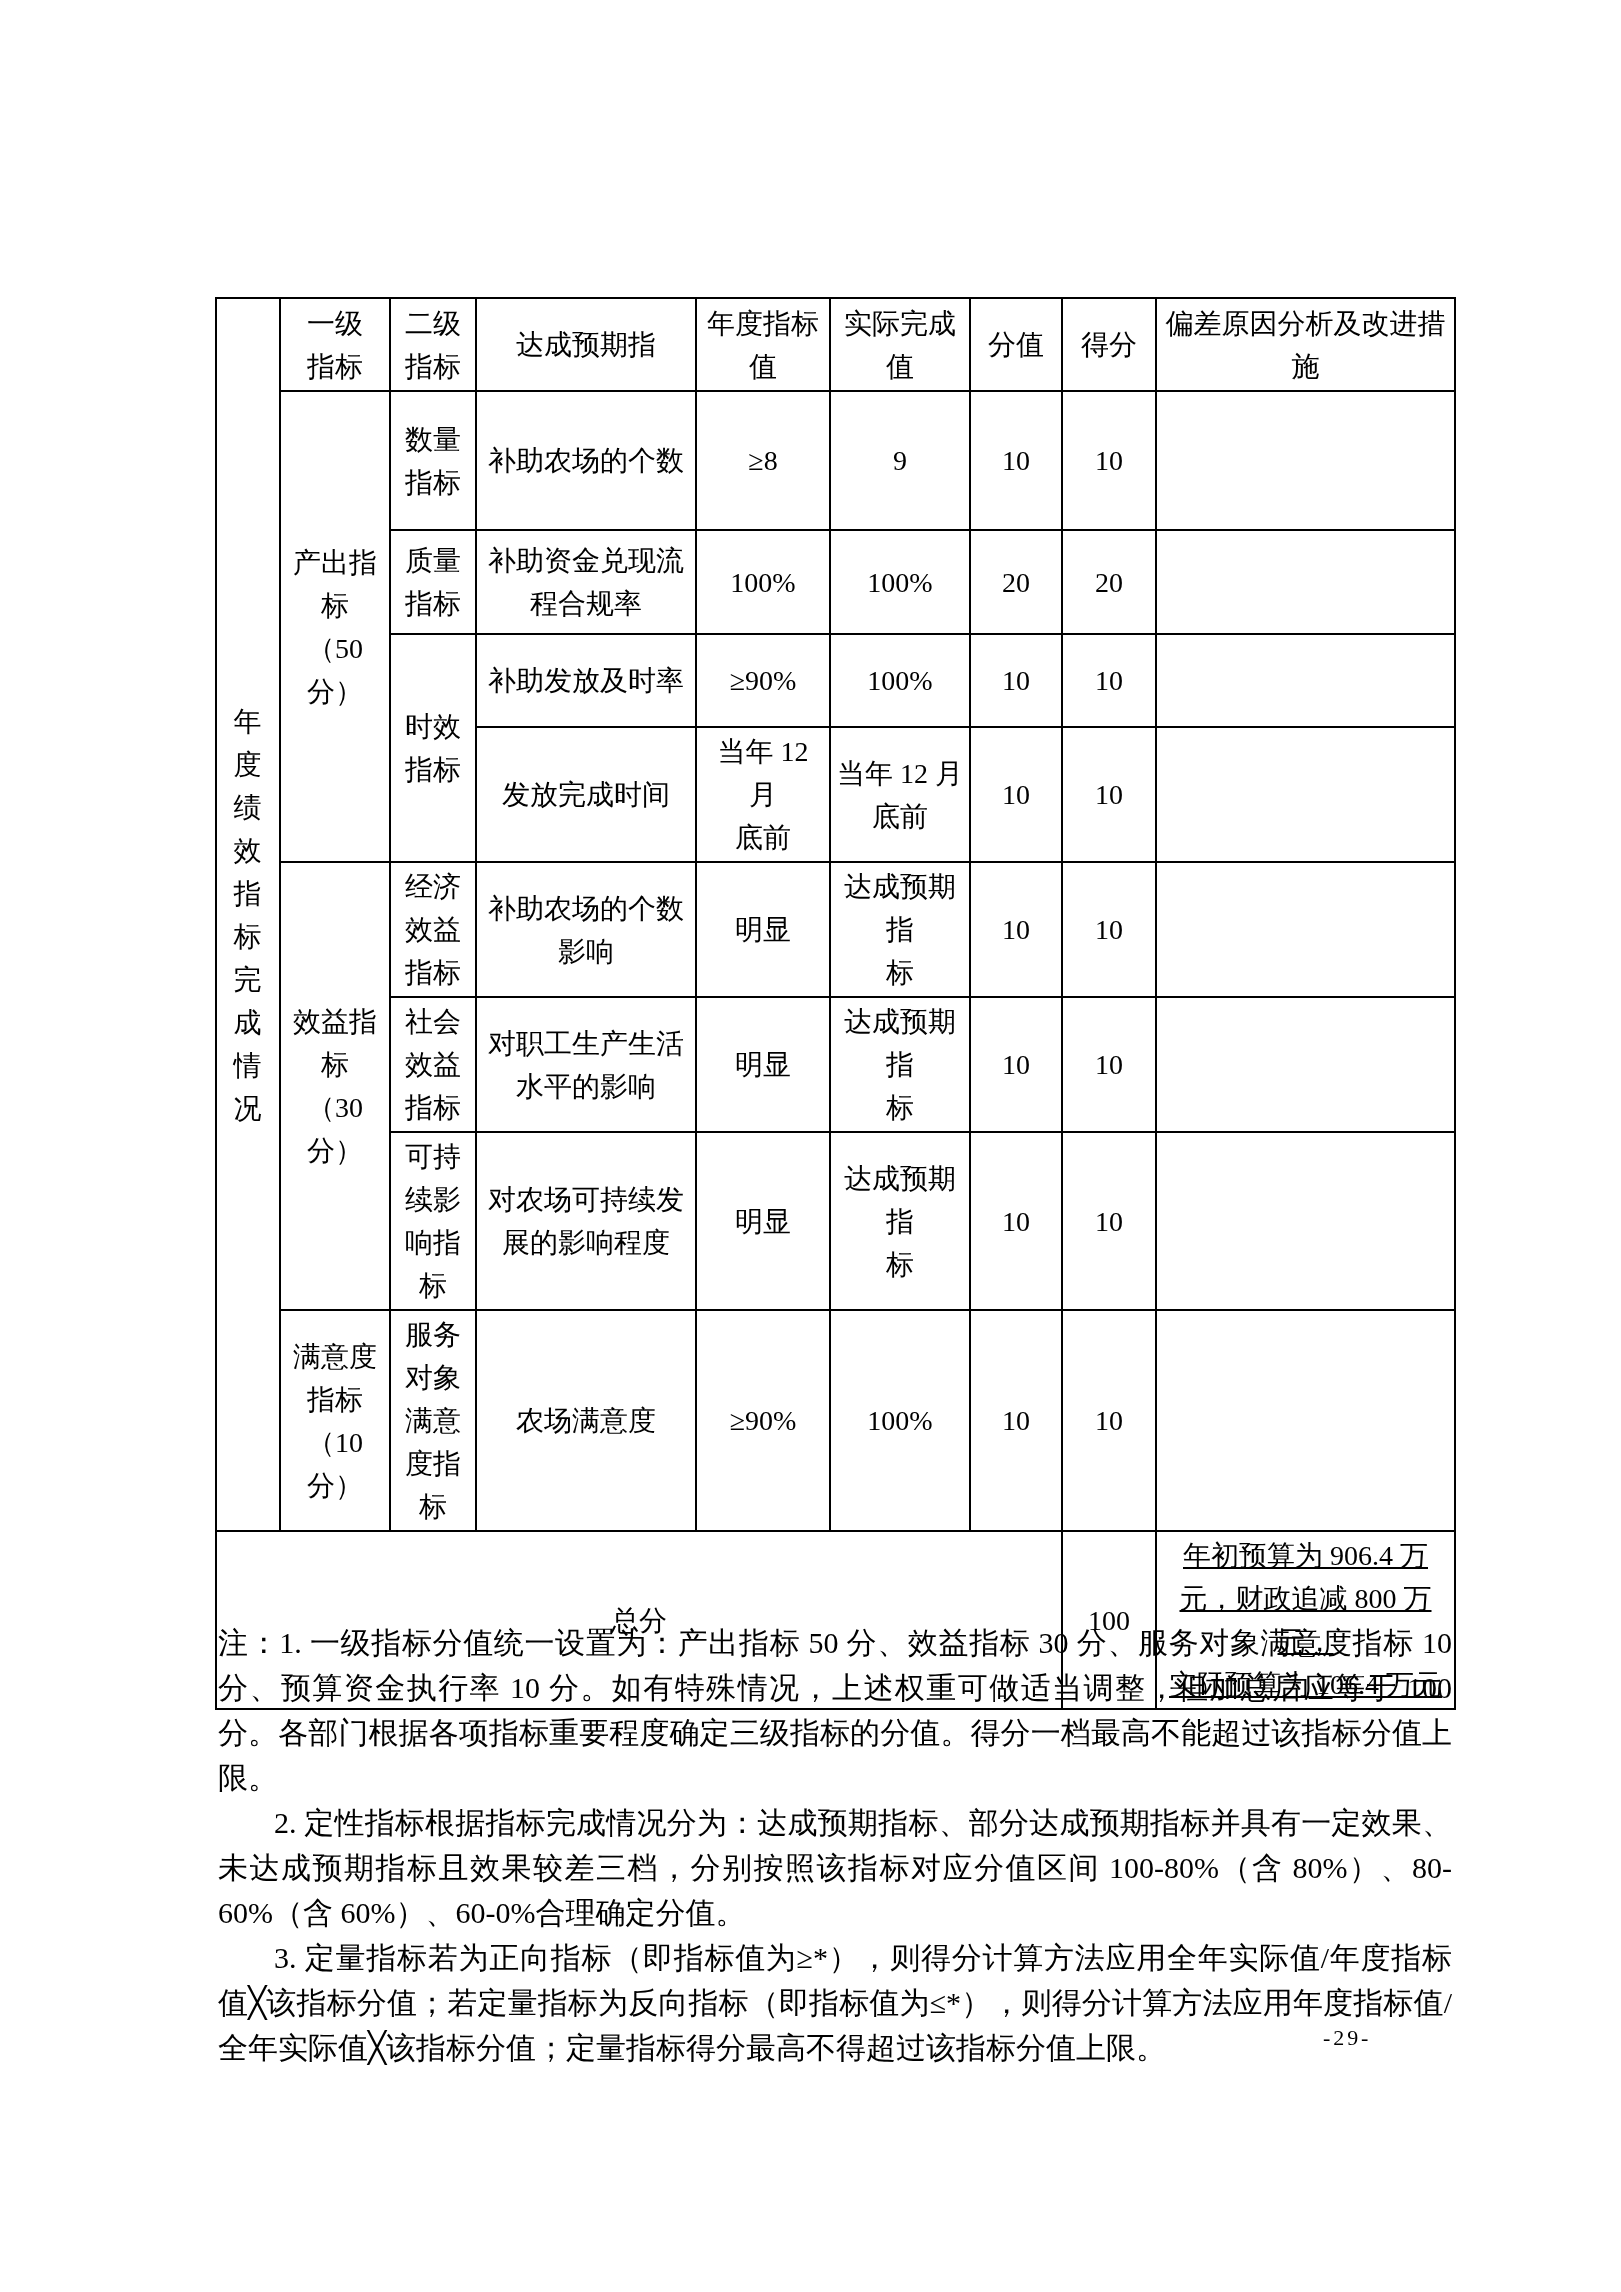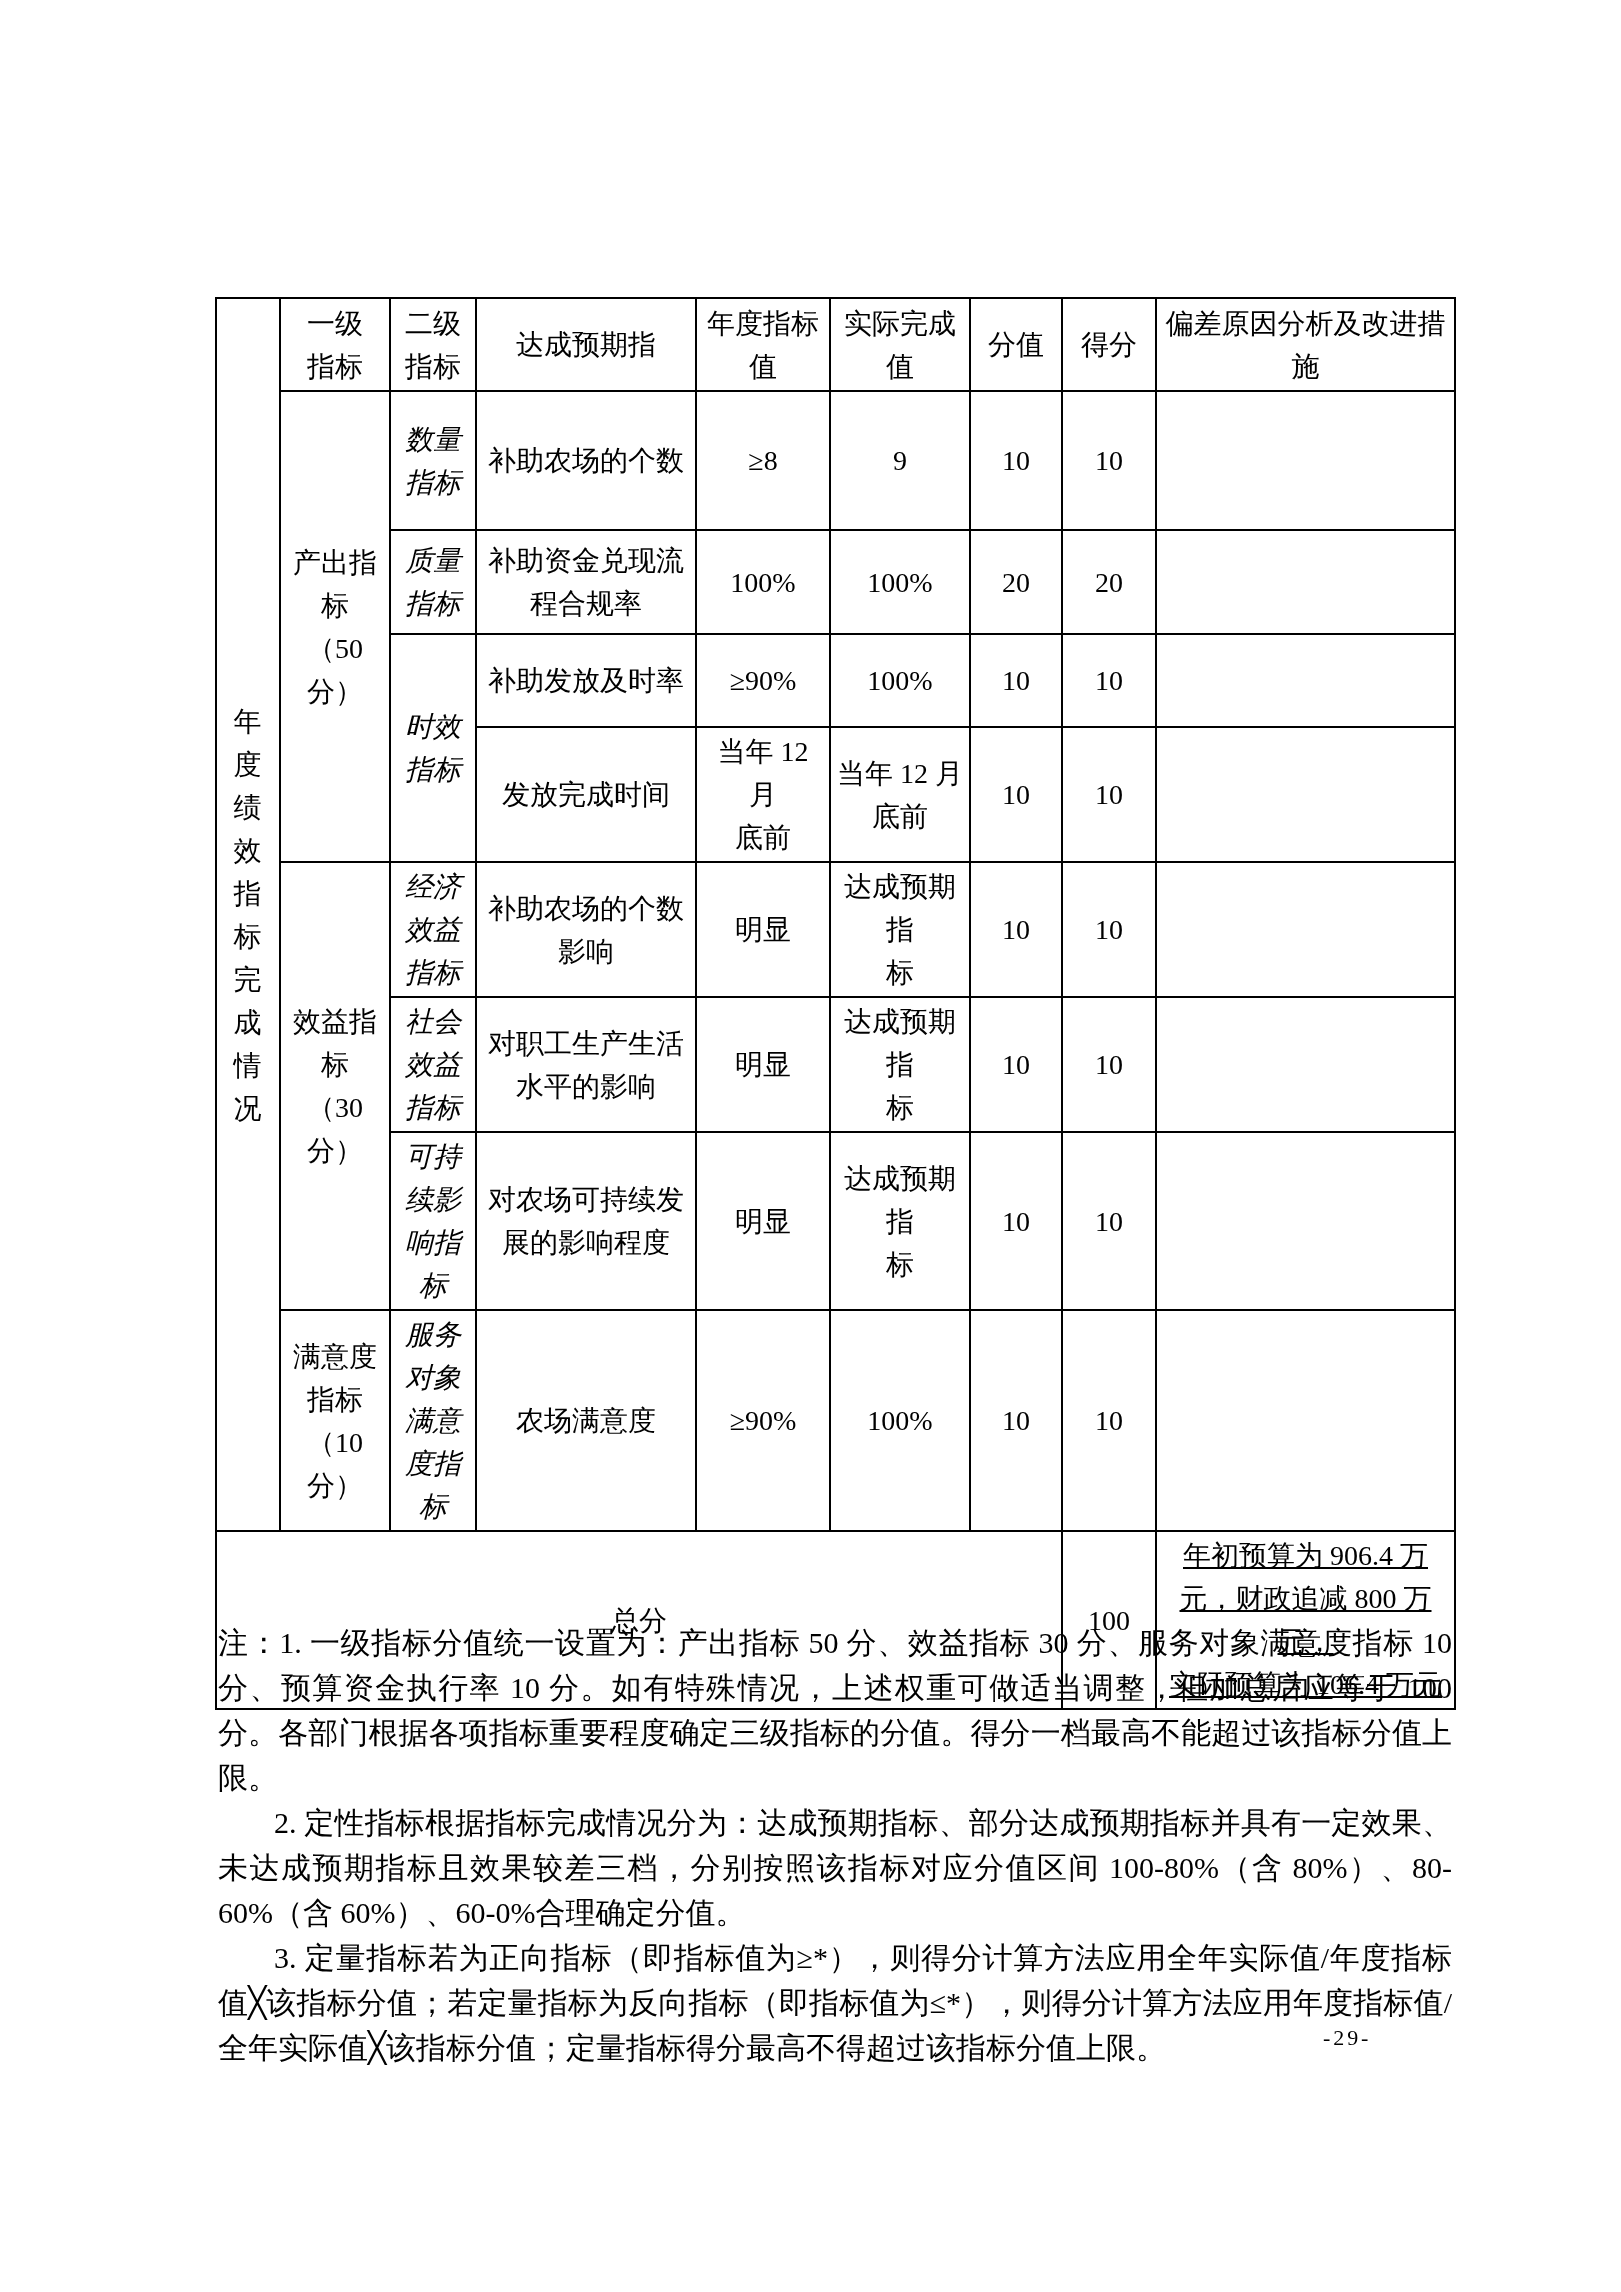--- a/index.html
+++ b/index.html
@@ -25,21 +25,21 @@
     line-height:43px;
     white-space:pre-line;
     padding:2px 4.9px;
     overflow:hidden;
   }
   td.side {
     line-height:79px;
     letter-spacing:1px;
   }
   td.l1 { line-height:55px; }
-  td.l2 { line-height:44px;font-style:italic; }
+  td.l2 { line-height:44px; }
   td.dev-note {
     text-align:left; line-height:39px; padding:2px 5.9px;text-decoration:underline;
   }
   .notes {
     position:absolute; left:218px; top:1584px; width:1234px;
     font-size:30px; line-height:45px;
     text-align:justify;
     margin-top:36px;
   }
   .notes p { margin:0; }

